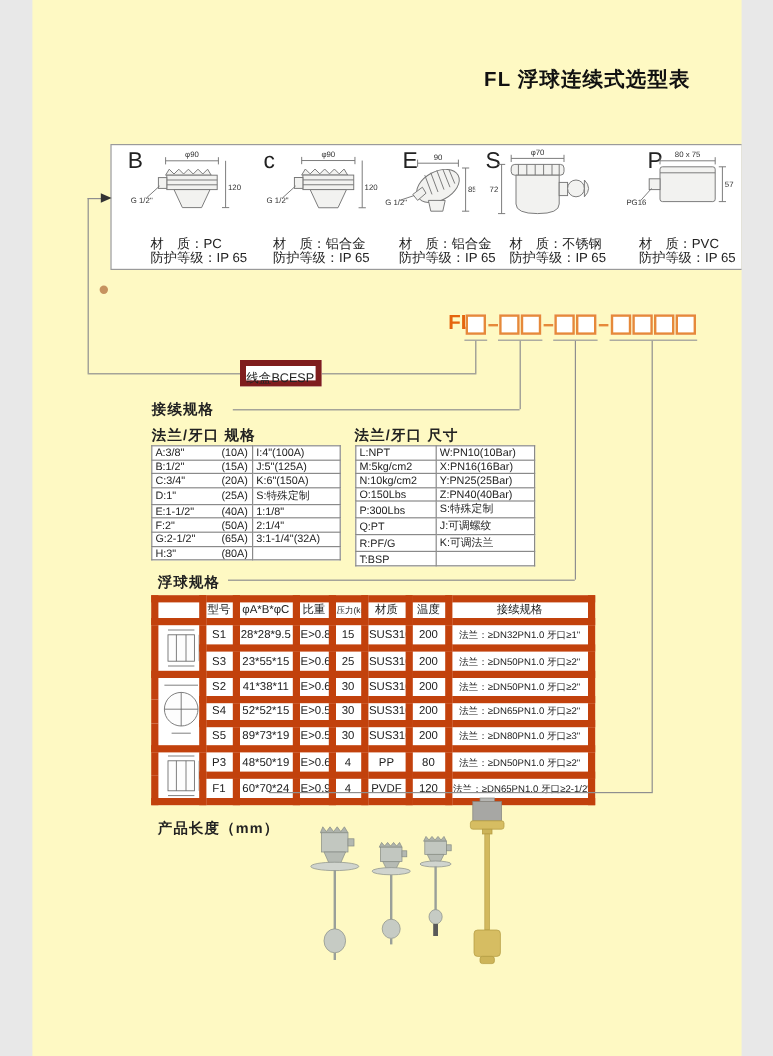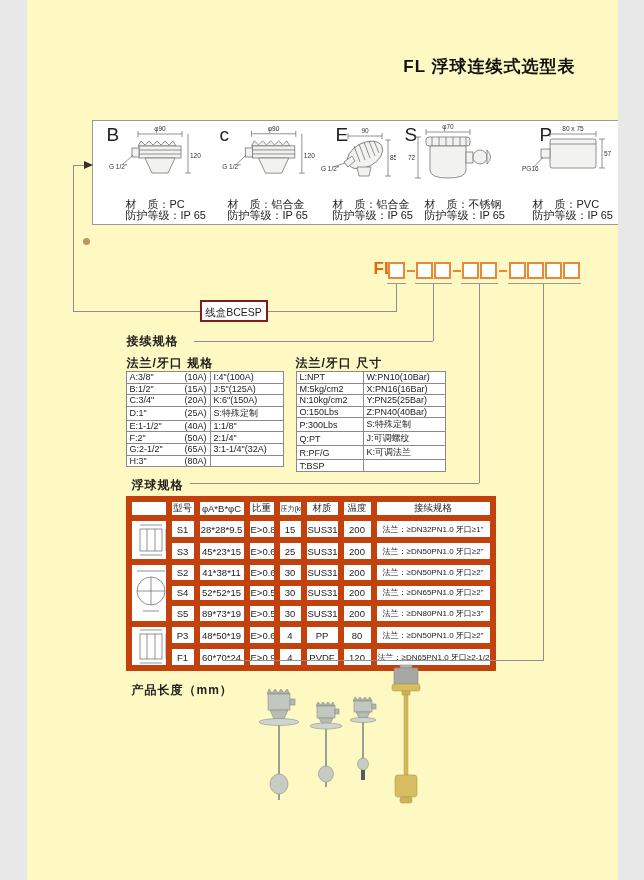--- a/index.html
+++ b/index.html
@@ -26,21 +26,21 @@
   
   .bullet { position:absolute; width:7px; height:7px; border-radius:50%; background:#c6935f; }
   .example { position:absolute; font-size:15px; font-weight:bold; color:#e5650e; letter-spacing:0.5px; }
 
   
   .code-prefix { position:absolute; font-size:17px; font-weight:bold; color:#e5650e; }
   .obox { position:absolute; top:262px; width:17px; height:17px; border:2px solid #e6893a; background:#fff; }
   .odash { position:absolute; top:270px; width:8px; height:2px; background:#e6893a; }
   .uline { position:absolute; top:283px; height:1px; background:#999; }
 
-  .wirebox { position:absolute; left:173px; top:300px; width:68px; height:22px; border:2px solid #7f1d1d; font-size:10.5px; line-height:20px; text-align:center; color:#222; background:#fff; }
+  .wirebox { position:absolute; left:173px; top:300px; width:68px; height:22px; border:5px solid #7f1d1d; font-size:10.5px; line-height:20px; text-align:center; color:#222; background:#fff; }
 
   .seclabel { position:absolute; font-size:12px; font-weight:bold; color:#222; letter-spacing:1px; }
 
   table { border-collapse:collapse; background:#fff; }
   .ctable { position:absolute; table-layout:fixed; }
   .ctable td { border:1px solid #8a8a8a; font-size:9px; color:#222; height:11.6px; padding:0 3px; white-space:nowrap; overflow:hidden; }
   .ctable .split { display:flex; justify-content:space-between; }
 
   .ftable { position:absolute; left:99px; top:496px; width:364px; table-layout:fixed; }
   .ftable th, .ftable td { border:6px solid #c2410c; font-size:9.5px; font-weight:normal; color:#222; text-align:center; padding:0 1px; white-space:nowrap; overflow:hidden; }
@@ -397,21 +397,21 @@
       <td>S1</td>
           <td>28*28*9.5</td>
           <td>E&gt;0.8</td>
           <td>15</td>
           <td>SUS316</td>
           <td>200</td>
           <td class="lastcol">法兰：≥DN32PN1.0 牙口≥1"</td>
     </tr>
     <tr>
           <td>S3</td>
-          <td>45*23*15</td>
+          <td>23*55*15</td>
           <td>E&gt;0.65</td>
           <td>25</td>
           <td>SUS316</td>
           <td>200</td>
           <td class="lastcol">法兰：≥DN50PN1.0 牙口≥2"</td>
         </tr>
     <tr>
       <td rowspan="3" class="iconcell">
         <svg width="36" height="56" viewBox="0 0 36 56">
               <g stroke="#666" stroke-width="0.7" fill="none">

